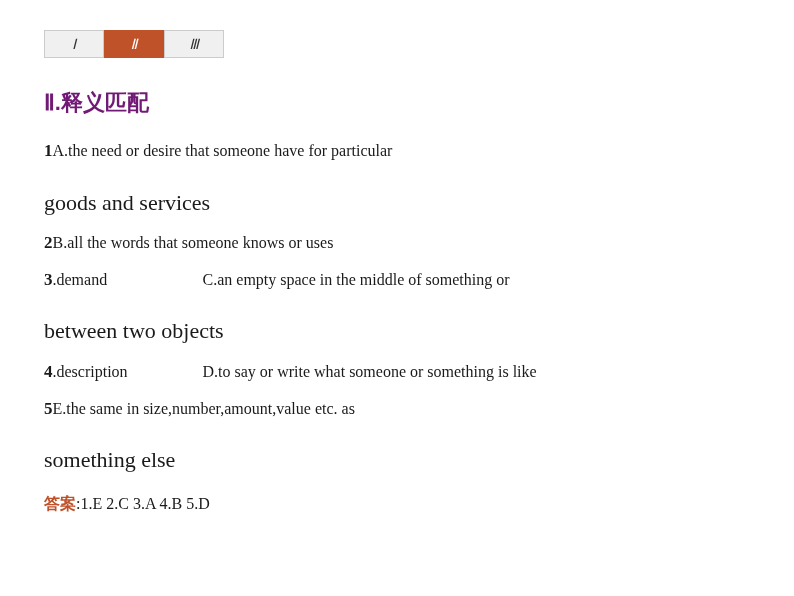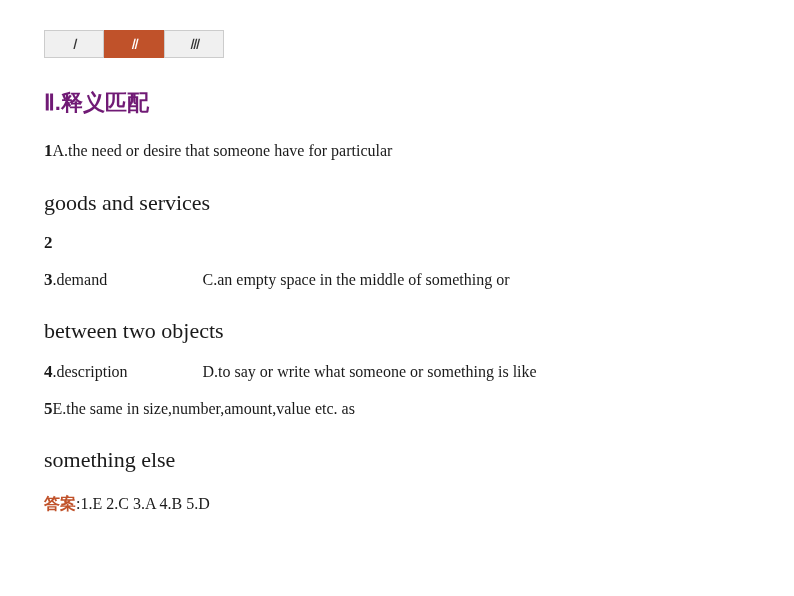--- a/index.html
+++ b/index.html
@@ -157,20 +157,21 @@
     <div class="multi-line-item">
       <div class="first-line">
         <span class="item-number">1</span>
           <span class="item-definition">A.the need or desire that someone have for particular</span>
       </div>
       <span class="continuation">goods and services</span>
     </div>
 
     <div class="exercise-item">
       <span class="item-number">2</span>
+        <span class="item-definition">B.all the words that someone knows or uses</span>
     </div>
 
     <div class="multi-line-item">
       <div class="first-line">
         <span class="item-number">3</span>
           <span class="item-word">.demand</span>
           <span class="item-definition">C.an empty space in the middle of something or</span>
       </div>
       <span class="continuation">between two objects</span>
     </div>

